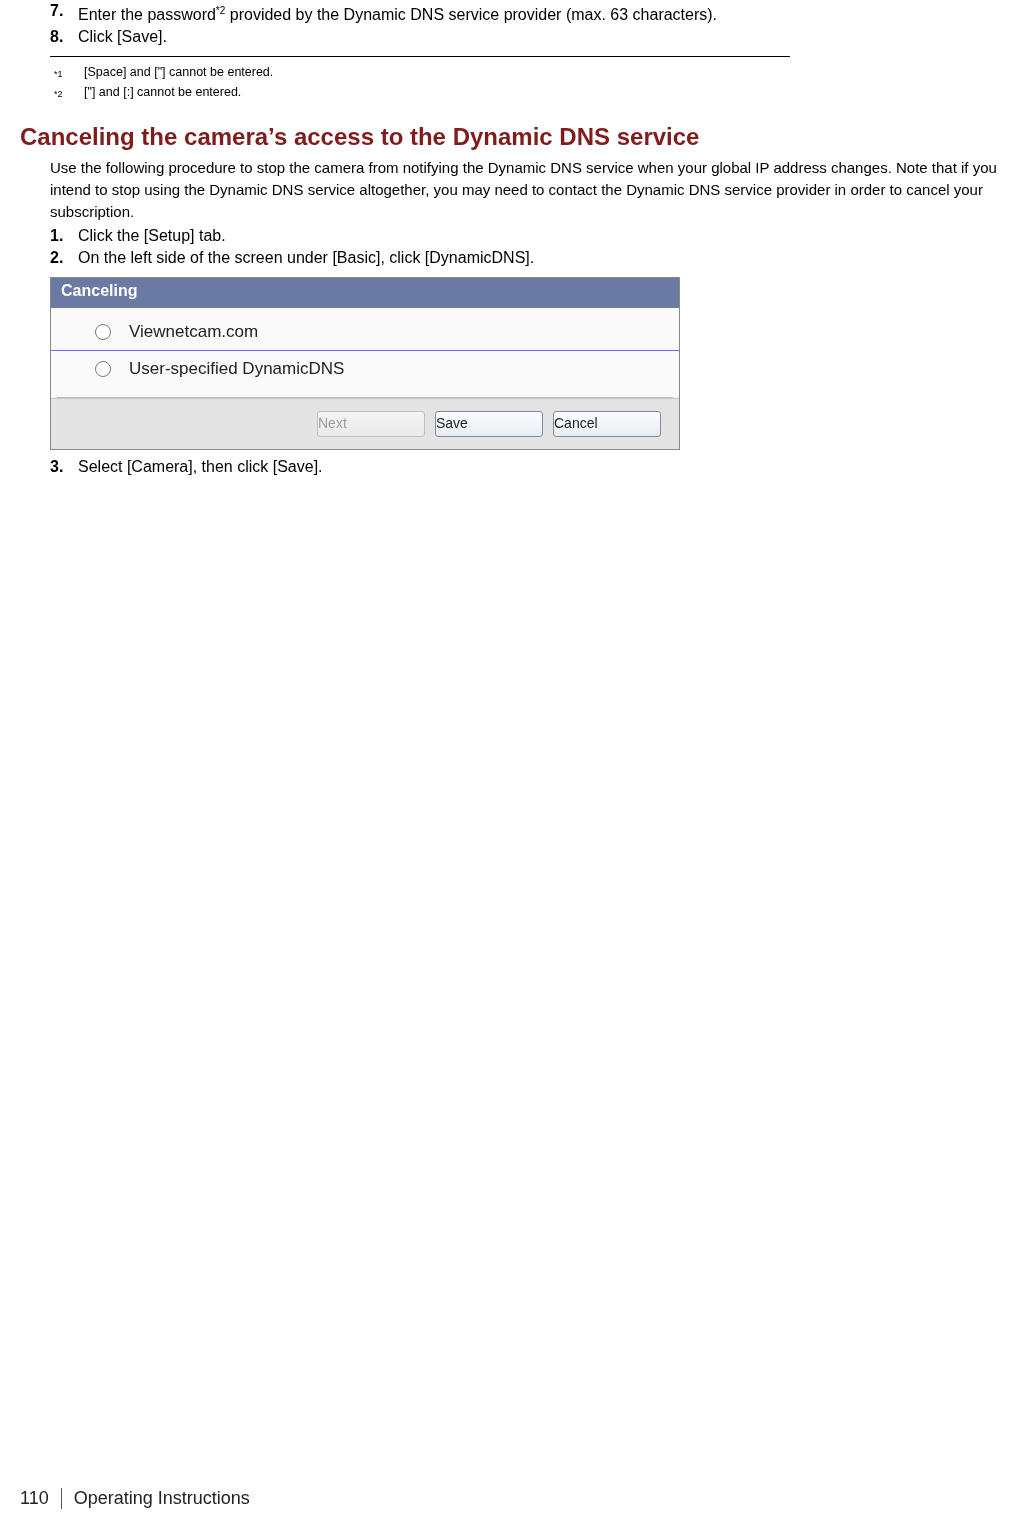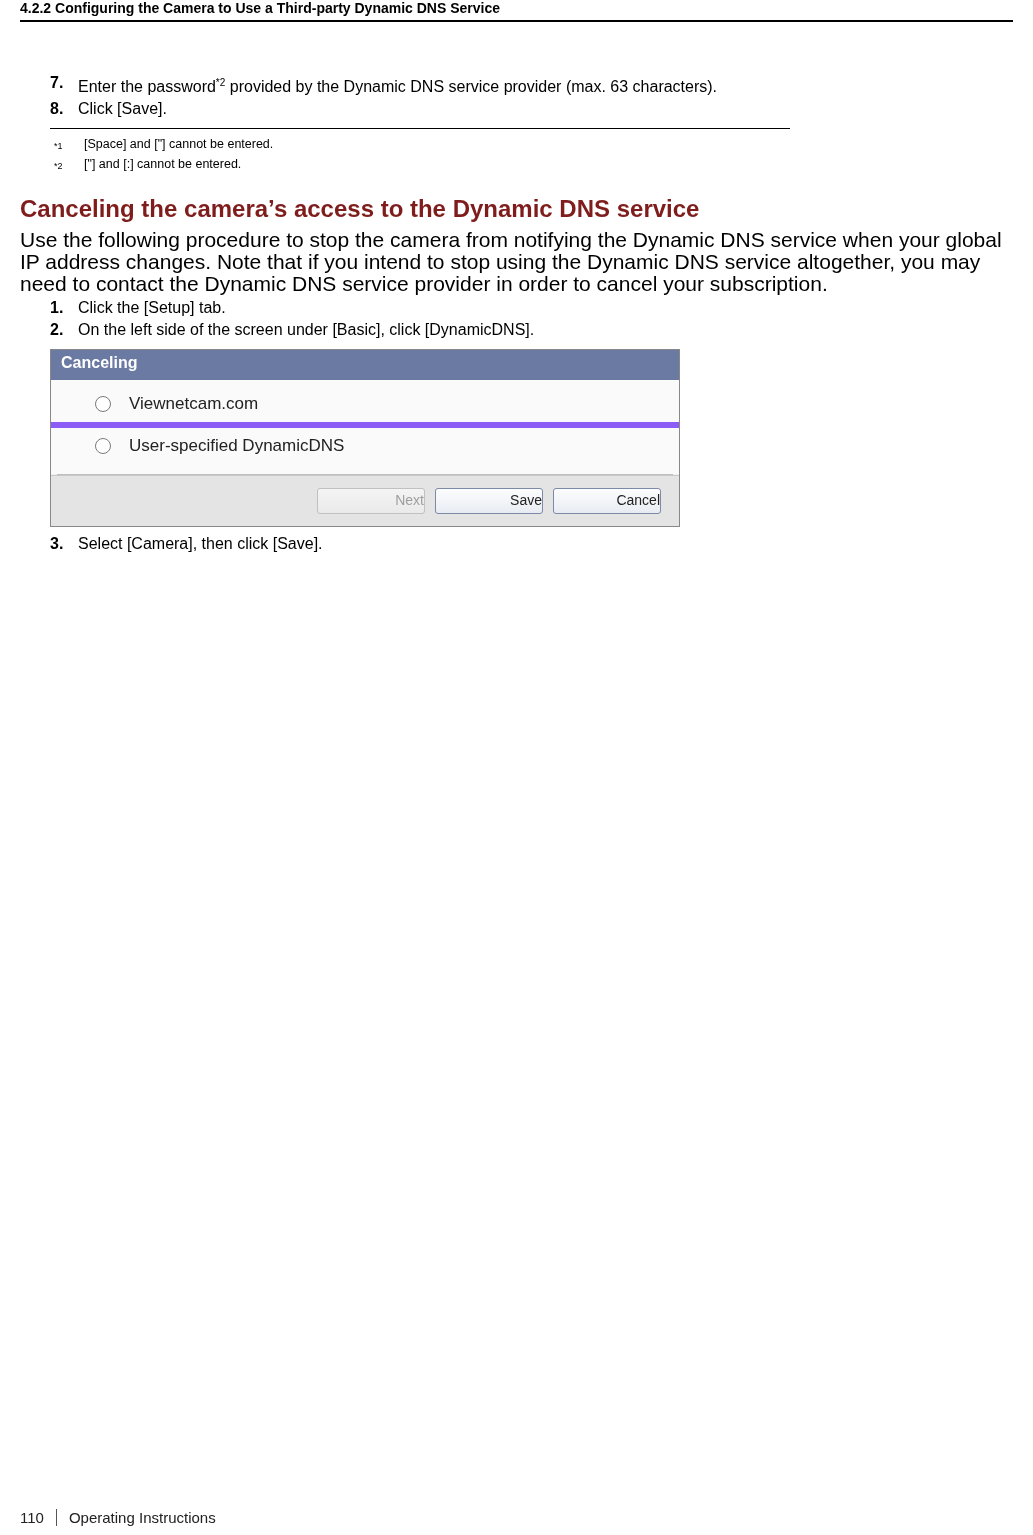--- a/index.html
+++ b/index.html
@@ -61,22 +61,23 @@
   .footnotes .fn-num { width: 30px; flex: 0 0 30px; font-size: 9px; padding-top: 2px;}
   .footnotes .fn-txt { flex: 1; }
   .h2 {
     color: #7f1d1d;
     font-size: 24px;
     font-weight: bold;
     margin-top: 20px;
     margin-bottom: 6px;
   }
   .para {
-    font-size: 21px;
+    font-size: 15px;
     line-height: 22px;
+    margin-left: 30px;
     margin-bottom: 2px;
   }
   .steps-narrow {
     margin-left: 30px;
   }
 
   
   .widget {
     margin: 8px 0 4px 30px;
     width: 628px;
@@ -94,21 +95,21 @@
   }
   .widget-options {
     padding: 6px 0 10px 0;
     background: #fafafa;
   }
   .widget-row {
     display: flex;
     align-items: center;
     height: 36px;
     padding-left: 44px;
-    border-bottom: 6px solid #8b5cf6;
+    border-bottom: 1px solid #8b5cf6;
   }
   .widget-row:last-child { border-bottom: none; }
   .radio-outer {
     width: 14px; height: 14px;
     border: 1px solid #7a7a7a;
     border-radius: 50%;
     margin-right: 18px;
     display: inline-flex;
     align-items: center;
     justify-content: center;
@@ -136,58 +137,55 @@
     align-items: center;
     justify-content: flex-end;
     padding-right: 18px;
     gap: 10px;
     border-top: 1px solid #c8c8c8;
   }
   .w-btn {
     width: 108px;
     height: 26px;
     font-size: 14px;
-    text-align: right;
+    text-align: left;
     line-height: 22px;
     border: 1px solid #7c8aa8;
     border-radius: 3px;
     background: linear-gradient(#fdfdff, #e8ecf2);
     color: #222;
     box-sizing: border-box;
   }
   .w-btn.disabled {
     color: #9e9e9e;
     border-color: #c0c0c0;
     background: linear-gradient(#f4f4f4, #eaeaea);
   }
 
   .footer {
     position: absolute;
-    bottom: 9px;
+    bottom: 26px;
     left: 20px;
-    font-size: 15px;
+    font-size: 18px;
     color: #222;
     display: flex;
     align-items: center;
     justify-content: space-between;
   }
   .footer .pnum {
     padding-right: 12px;
     border-right: 1px solid #555;
     margin-right: 12px;
   }
 </style>
 </head>
 <body>
 
 <div class="page">
 
-  <div class="header-line">
-    <span>4.2.2 Configuring the Camera to Use a Third-party Dynamic DNS Service</span>
-  </div>
 
   <div class="body-content">
 
     <ol class="ol">
       <li>
         <span class="num">7.</span>
         <span class="txt">
           <span>Enter the password</span><sup>*2</sup><span> provided by the Dynamic DNS service provider (max. 63 characters).</span>
         </span>
       </li>

